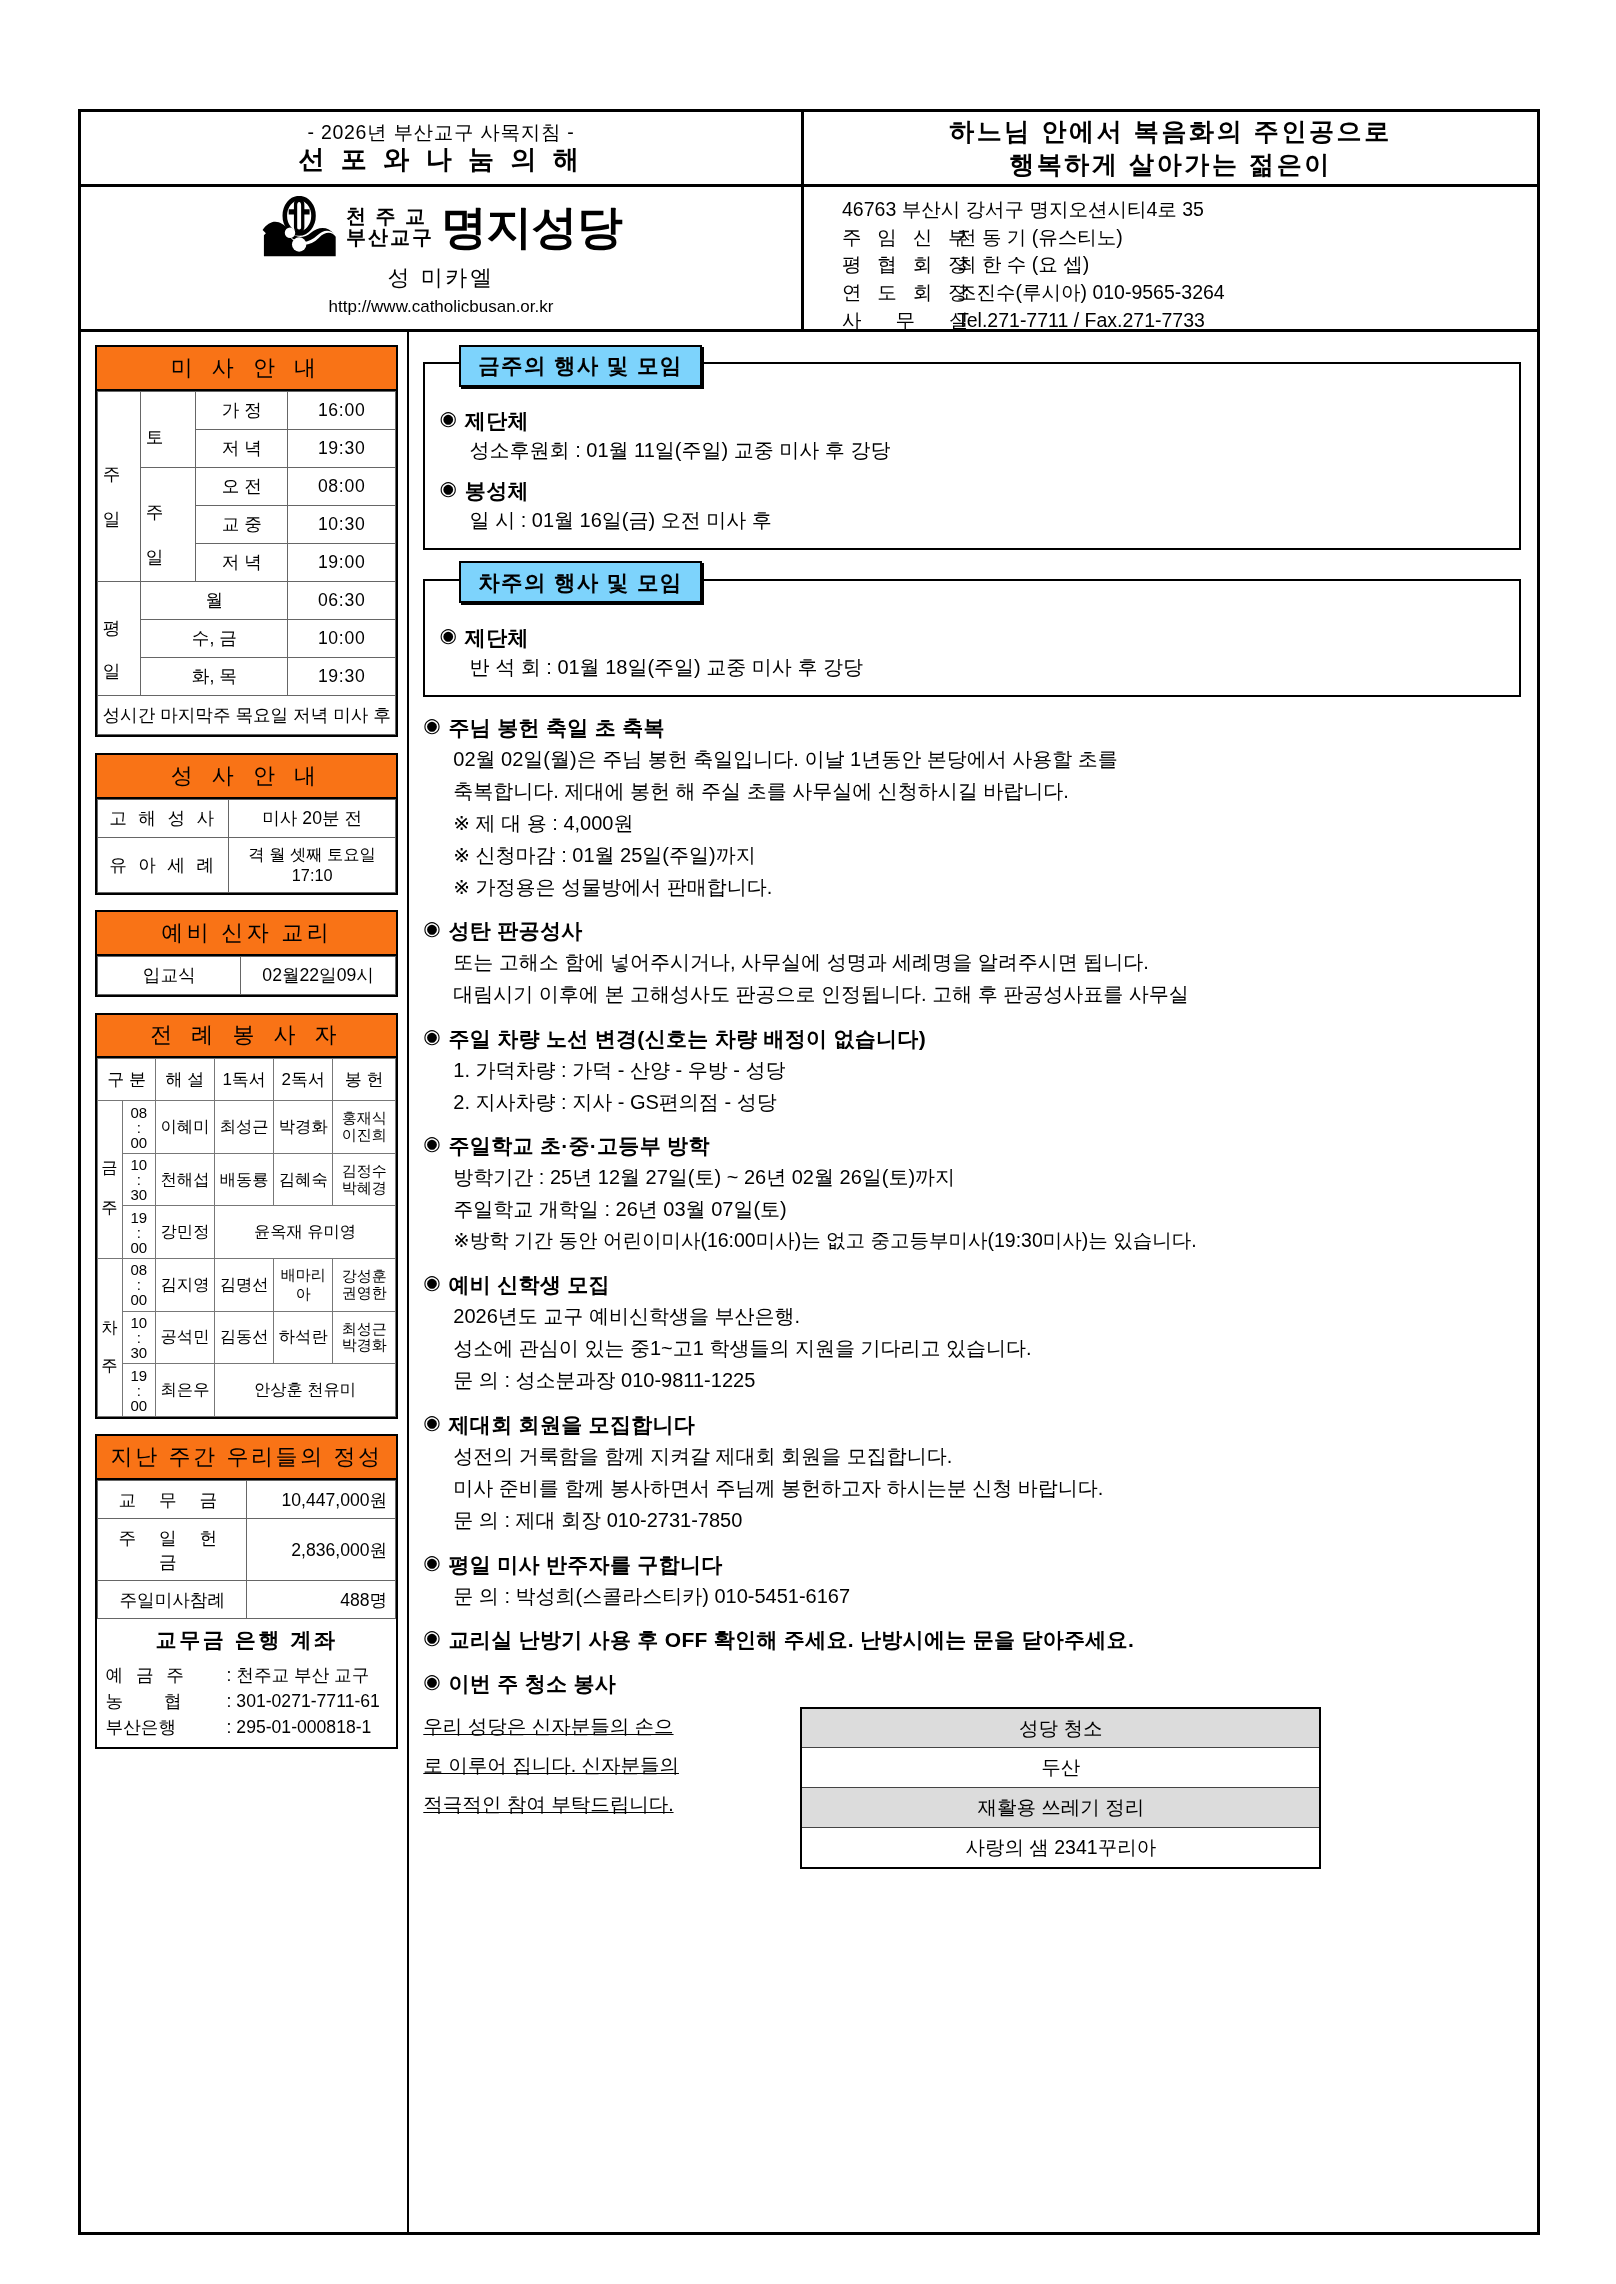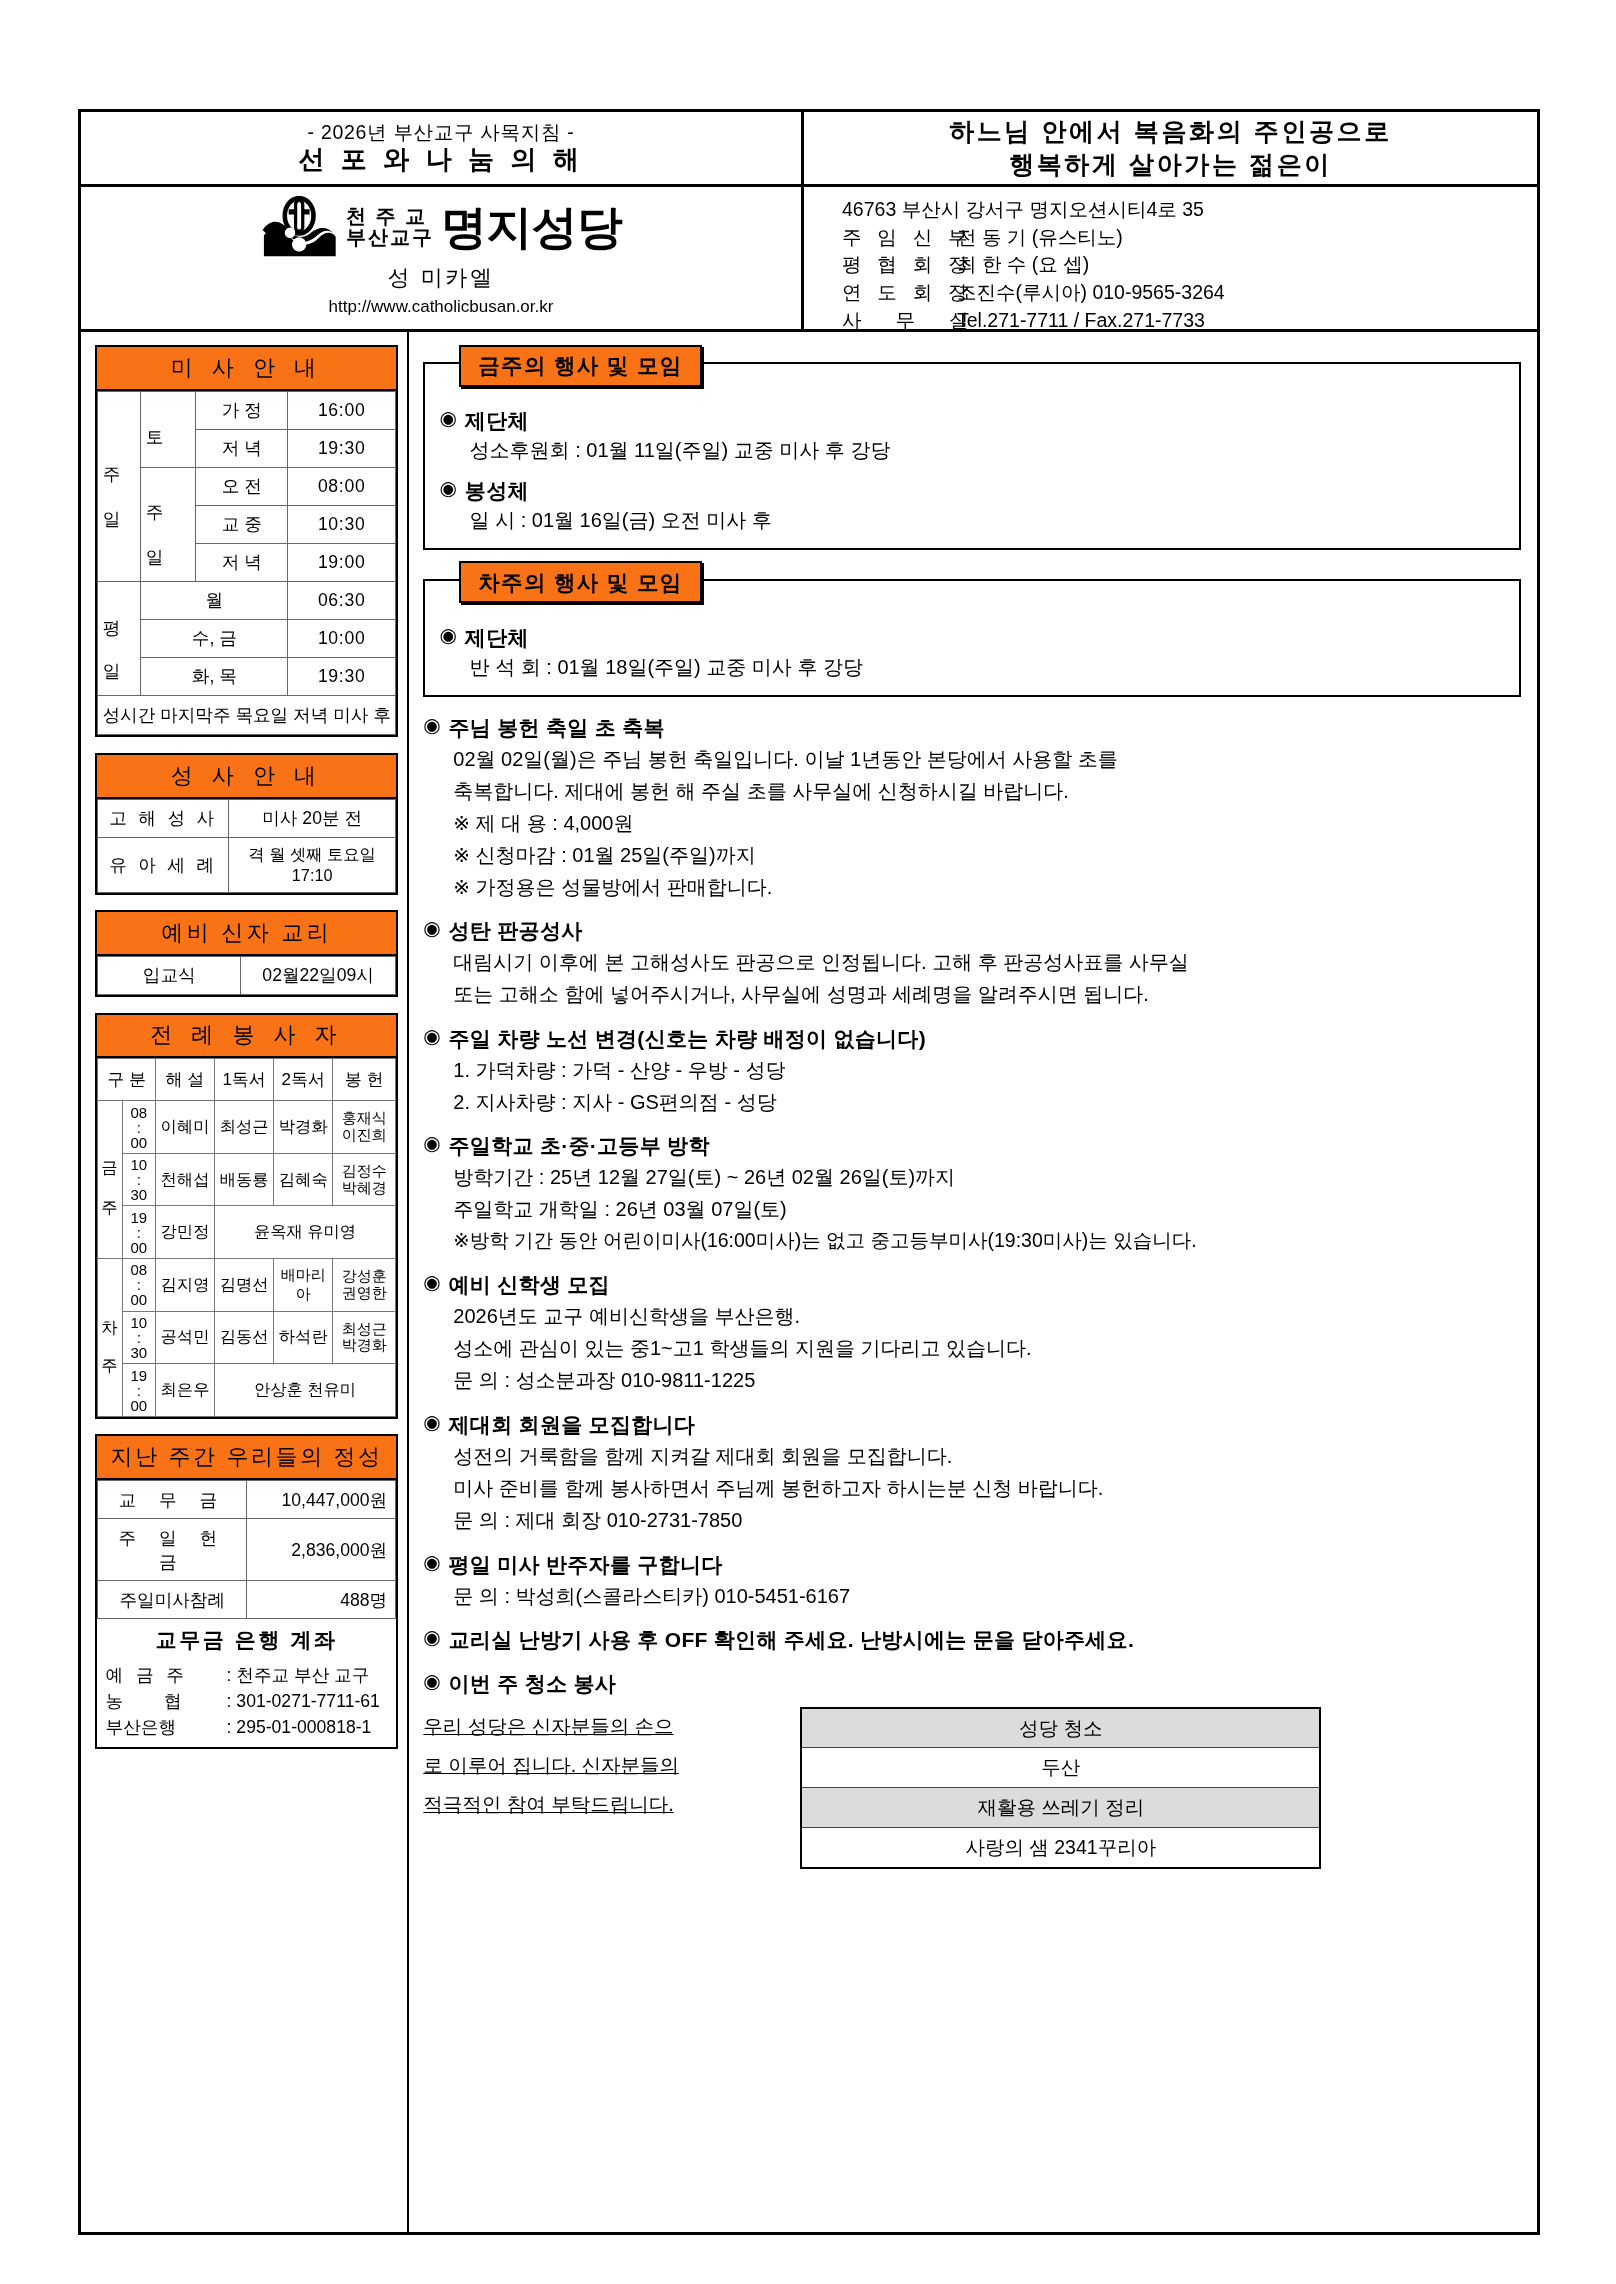--- a/index.html
+++ b/index.html
@@ -80,21 +80,21 @@
   table.vol td.dash { border-bottom: 1.3px dotted #444; }
   table.vol td.wk { width: 22px; }
   table.vol td.tmcell { width: 35px; font-size: 15px; line-height: 1.0; }
   table.vol td.nm { width: 64px; }
   table.vol td.off { width: 68px; font-size: 15px; line-height: 1.12; }
   .solidtop { border-top: 1.3px solid #222 !important; }
 
   
   .evt-box { border: 2px solid #000; margin-bottom: 17px; position: relative;
       padding: 43px 14.3px 13px 14.3px; }
-  .evt-tab { position: absolute; top: -19.5px; left: 34px; background: #f97316;
+  .evt-tab { position: absolute; top: -19.5px; left: 34px; background: #7dd3fc;
       border: 2px double #000; padding: 4.6px 17px; font-size: 21.5px; font-weight: bold;
       letter-spacing: 1.3px; box-shadow: 2px 2px 0 #000; }
   .bullet-row { display: flex; align-items: flex-start; gap: 7.8px; }
   .bul { font-size: 20px; line-height: 1.15; flex: none; }
   .b-title { font-size: 21px; font-weight: bold; letter-spacing: 0.3px; }
   .b-sub { font-size: 20px; margin-left: 30px; line-height: 1.5; }
   .ann { margin-bottom: 15.6px; }
   .ann .b-sub { margin-top: 2px; }
   .sp18 { height: 11.7px; }
 
@@ -402,22 +402,22 @@
           <div class="b-sub">※ 제 대 용 : 4,000원</div>
           <div class="b-sub">※ 신청마감 : 01월 25일(주일)까지</div>
           <div class="b-sub">※ 가정용은 성물방에서 판매합니다.</div>
         </div>
 
         <div class="ann">
           <div class="bullet-row">
             <span class="bul">◉</span>
             <span class="b-title">성탄 판공성사</span>
           </div>
+          <div class="b-sub">또는 고해소 함에 넣어주시거나, 사무실에 성명과 세례명을 알려주시면 됩니다.</div>
           <div class="b-sub">대림시기 이후에 본 고해성사도 판공으로 인정됩니다. 고해 후 판공성사표를 사무실</div>
-          <div class="b-sub">또는 고해소 함에 넣어주시거나, 사무실에 성명과 세례명을 알려주시면 됩니다.</div>
         </div>
 
         <div class="ann">
           <div class="bullet-row">
             <span class="bul">◉</span>
             <span class="b-title">주일 차량 노선 변경(신호는 차량 배정이 없습니다)</span>
           </div>
           <div class="b-sub">1. 가덕차량 : 가덕 - 산양 - 우방 - 성당</div>
           <div class="b-sub">2. 지사차량 : 지사 - GS편의점 - 성당</div>
         </div>

